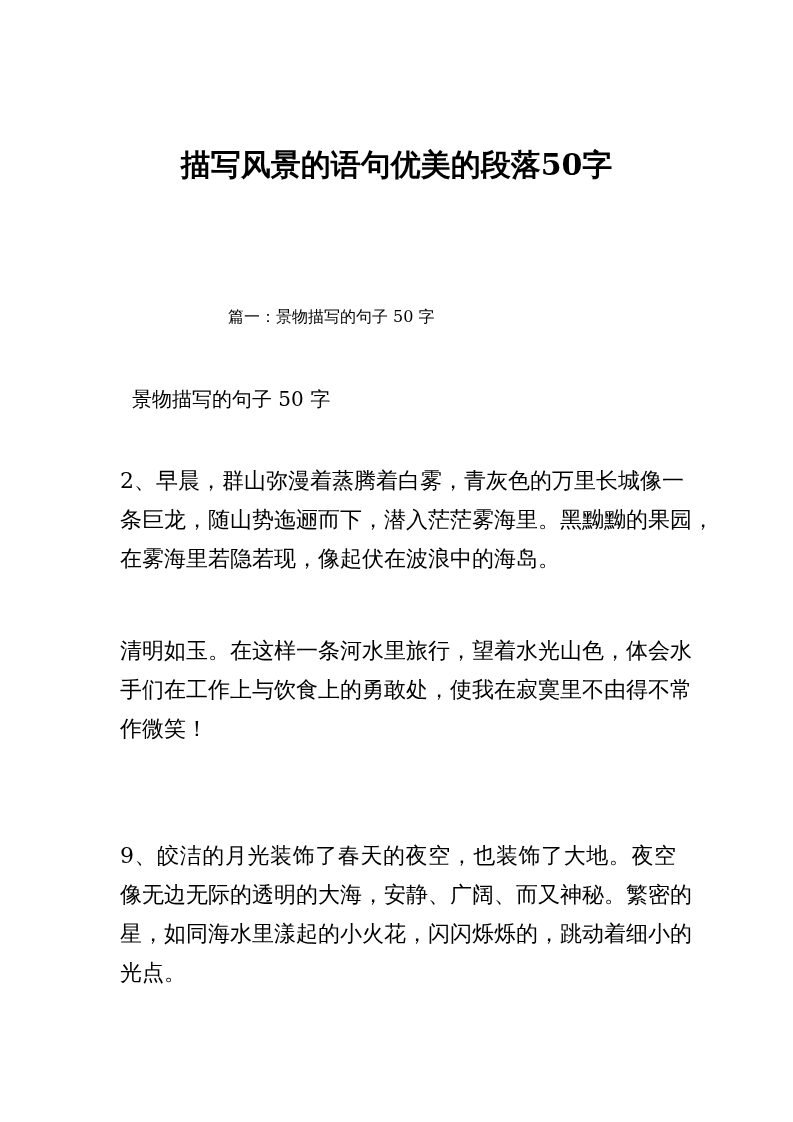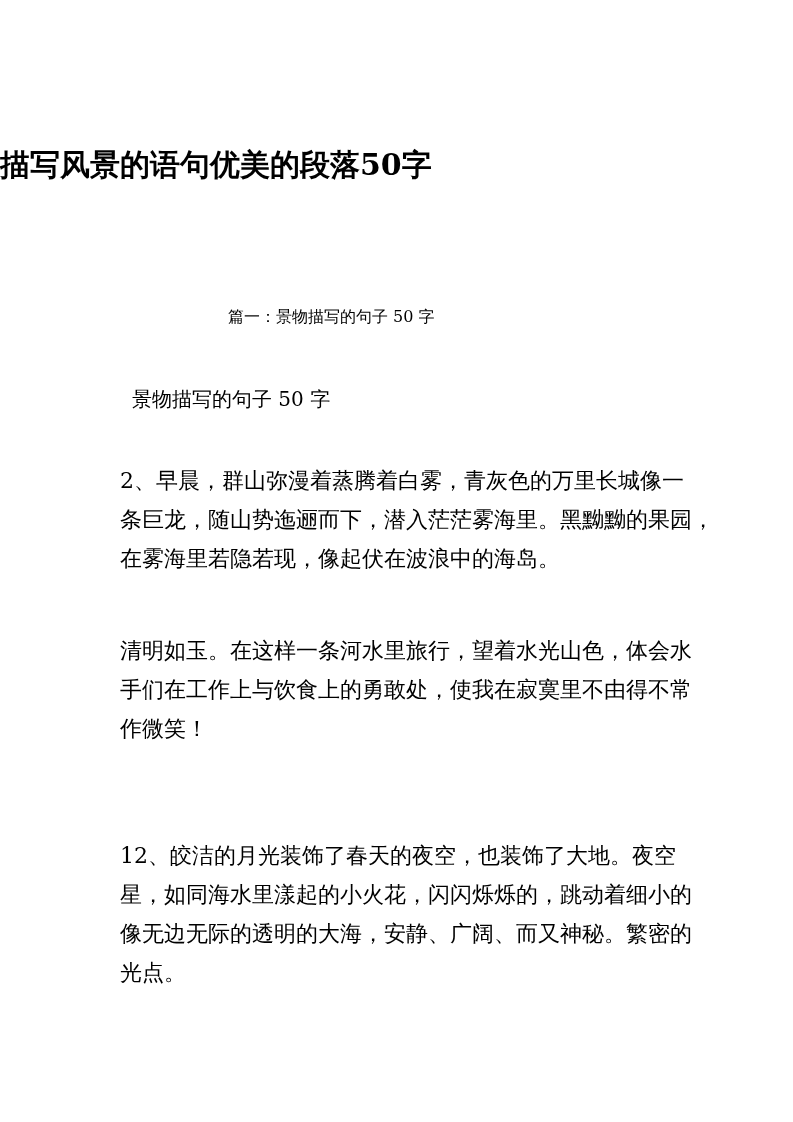--- a/index.html
+++ b/index.html
@@ -19,20 +19,21 @@
       position: absolute;
       left: 0; top: 0;
       width: 793px; height: 1122px;
       background: #ffffff;
     }
     .title {
       position: absolute;
       left: 0;
       top: 143px;
       width: 793px;
+      text-align: center;
       font-size: 30px;
       font-weight: bold;
       letter-spacing: 0px;
       line-height: 44px;
       white-space: nowrap;
     }
     .subtitle {
       position: absolute;
       left: 228px;
       top: 303px;
@@ -77,18 +78,18 @@
     <span class="line last">在雾海里若隐若现，像起伏在波浪中的海岛。</span>
   </div>
 
   <div class="para p2">
     <span class="line">清明如玉。在这样一条河水里旅行，望着水光山色，体会水</span>
     <span class="line">手们在工作上与饮食上的勇敢处，使我在寂寞里不由得不常</span>
     <span class="line last">作微笑！</span>
   </div>
 
   <div class="para p3">
-    <span class="line"> 12、皎洁的月光装饰了春天的夜空，也装饰了大地。夜空</span>
+    <span class="line"> 9、皎洁的月光装饰了春天的夜空，也装饰了大地。夜空</span>
+    <span class="line">像无边无际的透明的大海，安静、广阔、而又神秘。繁密的</span>
     <span class="line">星，如同海水里漾起的小火花，闪闪烁烁的，跳动着细小的</span>
-    <span class="line">像无边无际的透明的大海，安静、广阔、而又神秘。繁密的</span>
     <span class="line last">光点。</span>
   </div>
 </div>
 
 </body></html>

